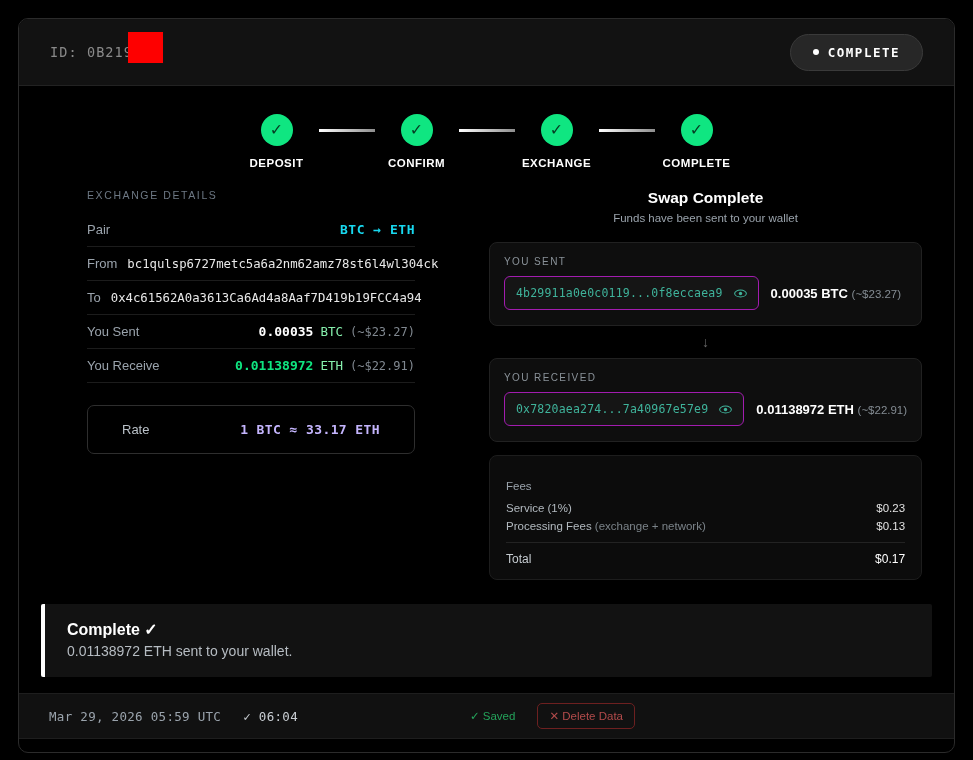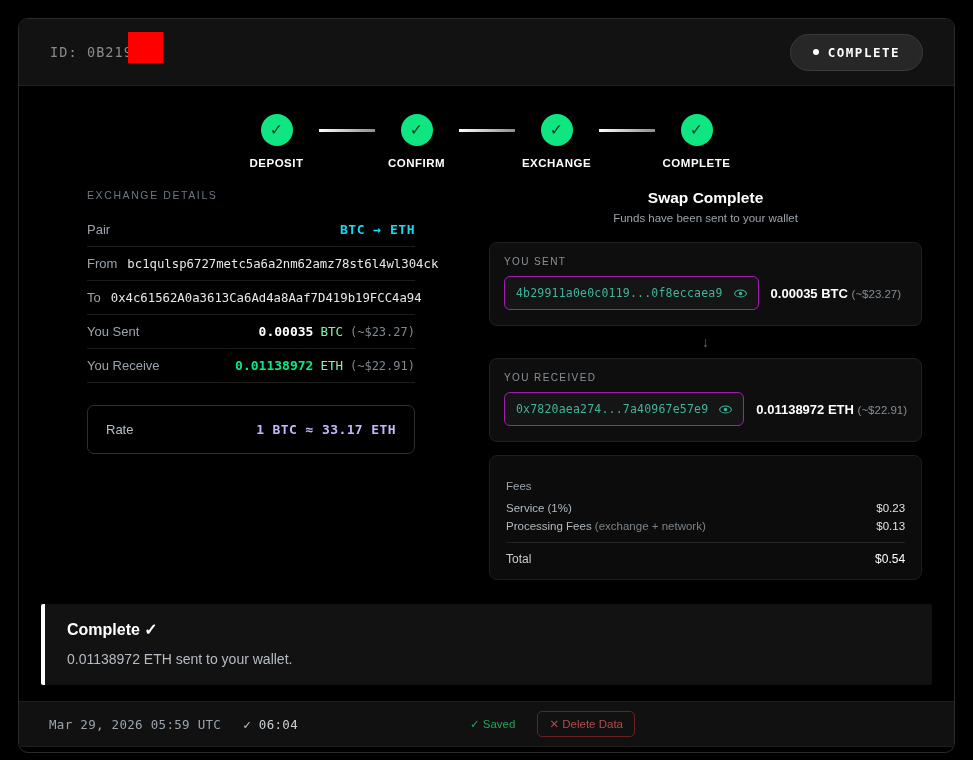--- a/index.html
+++ b/index.html
@@ -183,21 +183,21 @@
   .amt-usd {
     font-family: "DejaVu Sans Mono", monospace;
     font-size: 12px;
     color: #808890;
   }
 
   .rate-box {
     margin-top: 22px;
     border: 1px solid #2e2e2e;
     border-radius: 7px;
-    padding: 16px 18px;
+    padding: 16px 34px;
     display: flex;
     align-items: center;
     justify-content: space-between;
   }
   .rate-key { font-size: 13px; color: #b9c0c7; }
   .rate-val {
     font-family: "DejaVu Sans Mono", monospace;
     font-size: 13px;
     font-weight: bold;
     color: #c4b5fd;
@@ -300,21 +300,21 @@
   .banner {
     background: #121212;
     border-left: 4px solid #ffffff;
     border-radius: 2px;
     padding: 16px 0 18px 22px;
   }
   .banner-title {
     font-size: 16px;
     font-weight: bold;
     color: #ffffff;
-    margin-bottom: 12px;
+    margin-bottom: 4px;
   }
   .banner-text { font-size: 14px; color: #b6bcc2; }
 
   
   .footer-bar {
     margin-top: 16px;
     background: #111111;
     border-top: 1px solid #1e1e1e;
     border-bottom: 1px solid #1e1e1e;
     height: 46px;
@@ -496,21 +496,21 @@
           <span class="fee-val">$0.23</span>
         </div>
         <div class="fee-row">
           <span class="fee-name">
             <span>Processing Fees</span><span class="muted"> (exchange + network)</span>
           </span>
           <span class="fee-val">$0.13</span>
         </div>
         <div class="fee-total-row">
           <span class="fee-total-name">Total</span>
-          <span class="fee-total-val">$0.54</span>
+          <span class="fee-total-val">$0.17</span>
         </div>
       </div>
     </div>
   </div>
 
   <div class="banner-wrap">
     <div class="banner">
       <div class="banner-title">Complete ✓</div>
       <div class="banner-text">0.01138972 ETH sent to your wallet.</div>
     </div>

